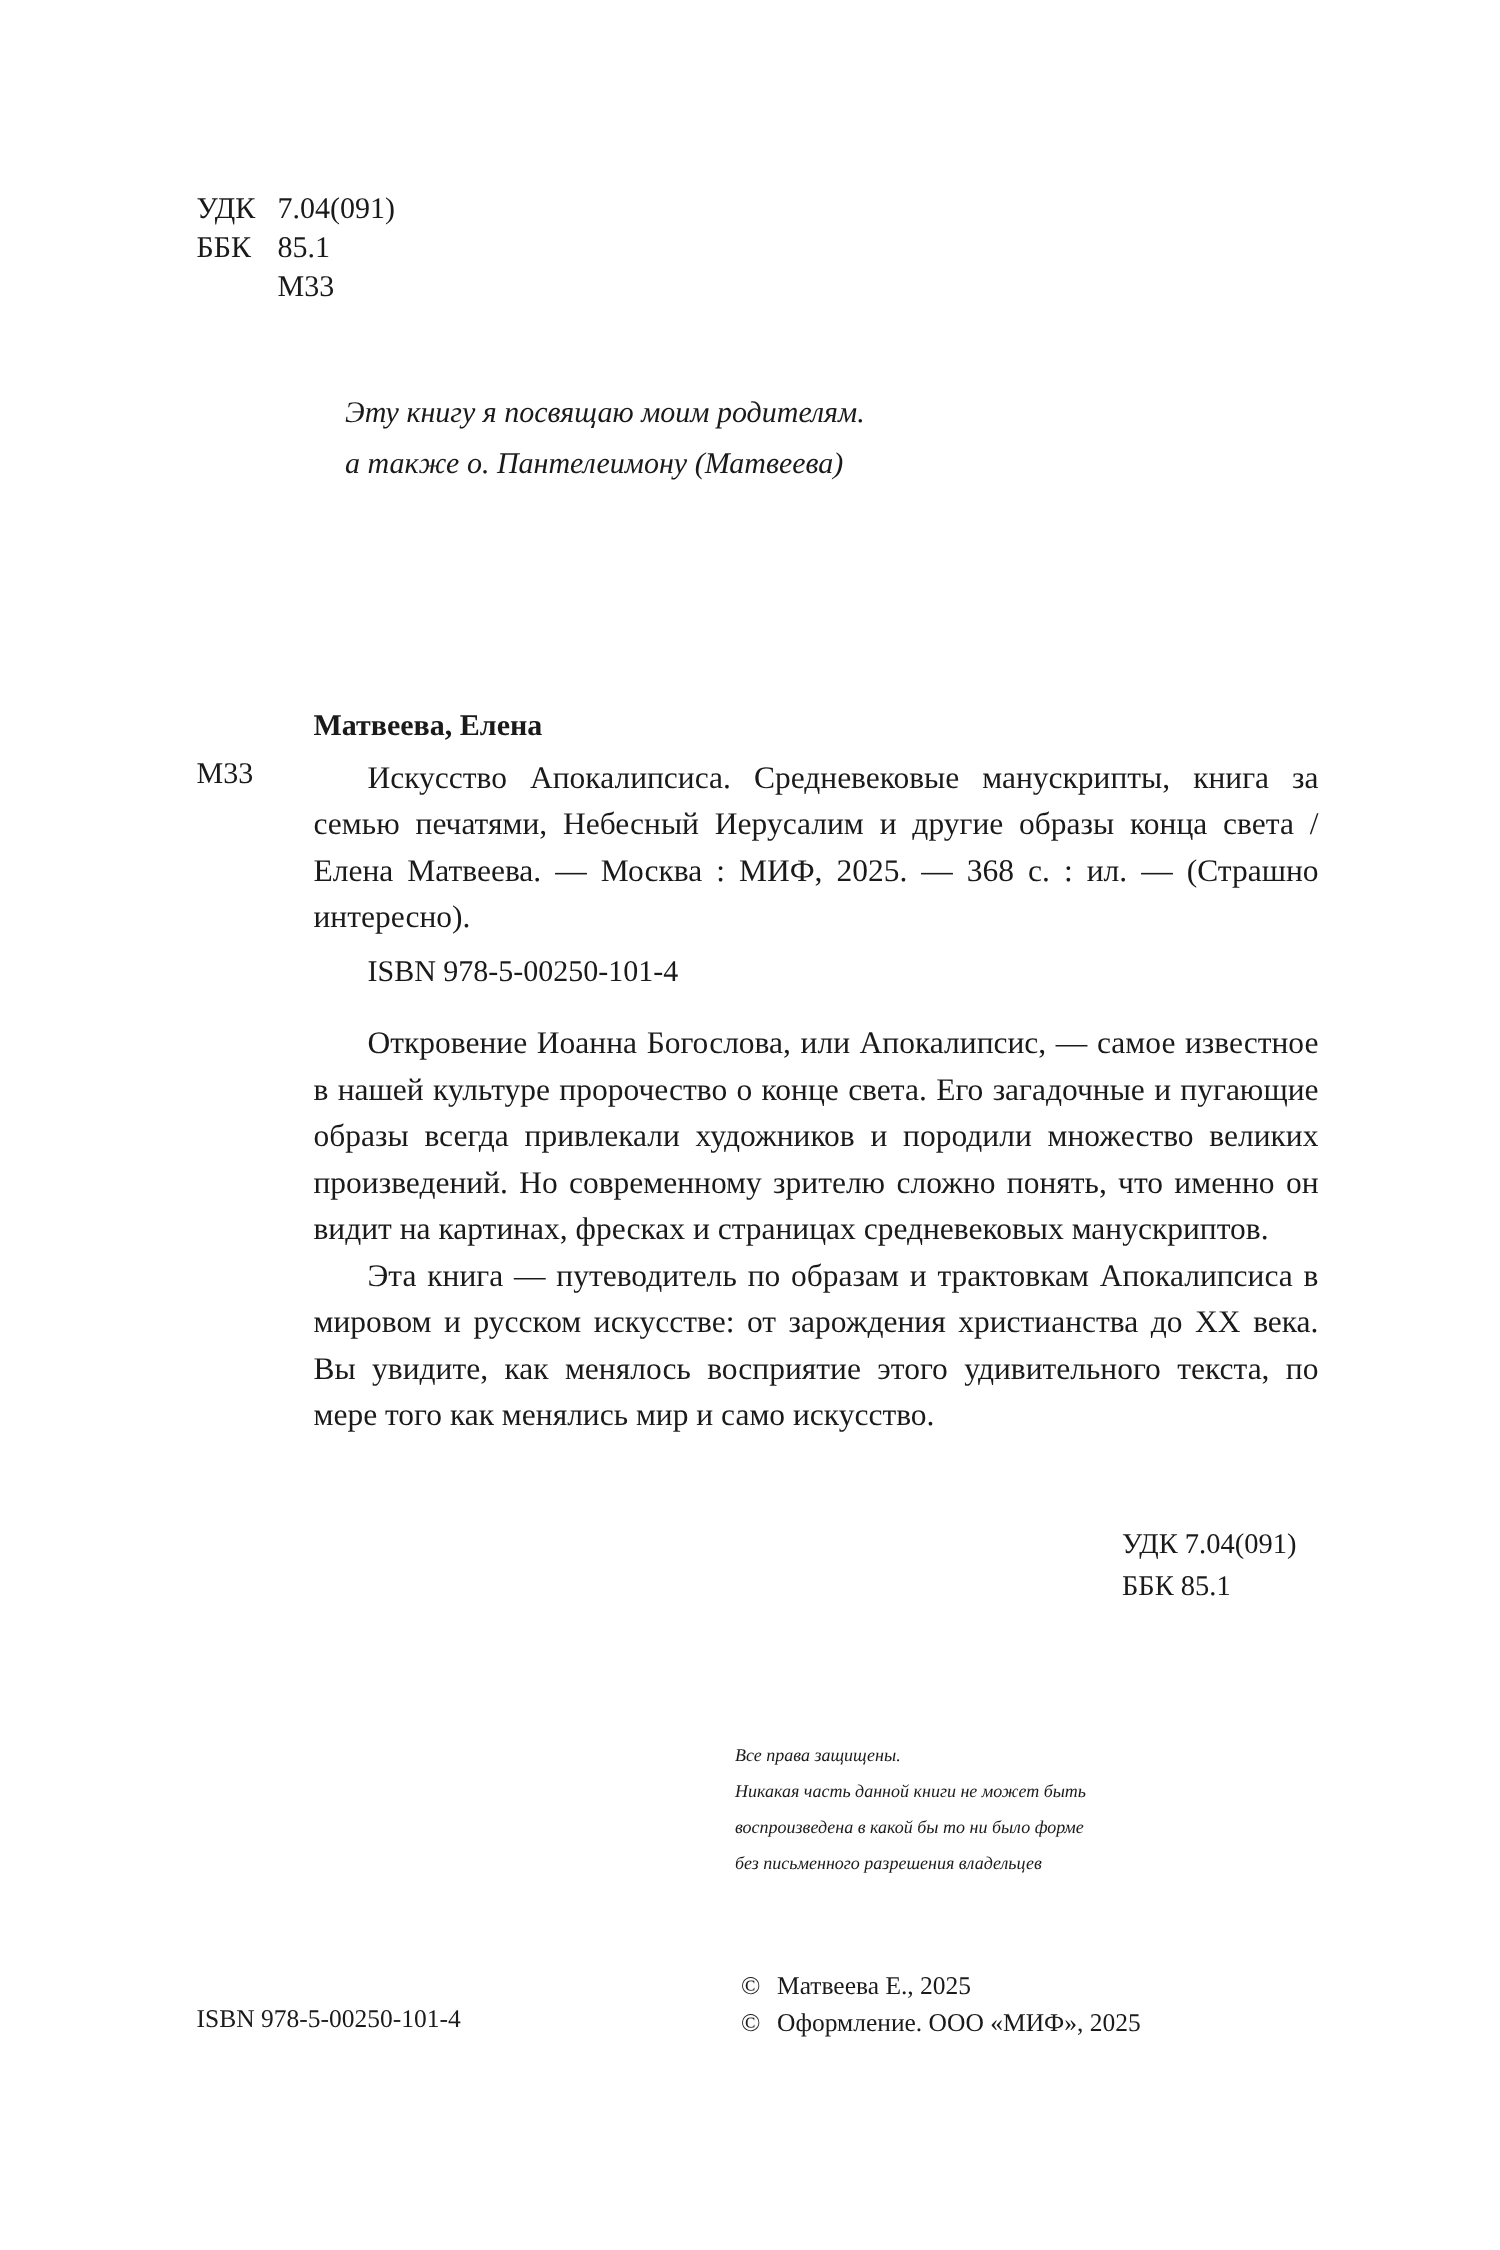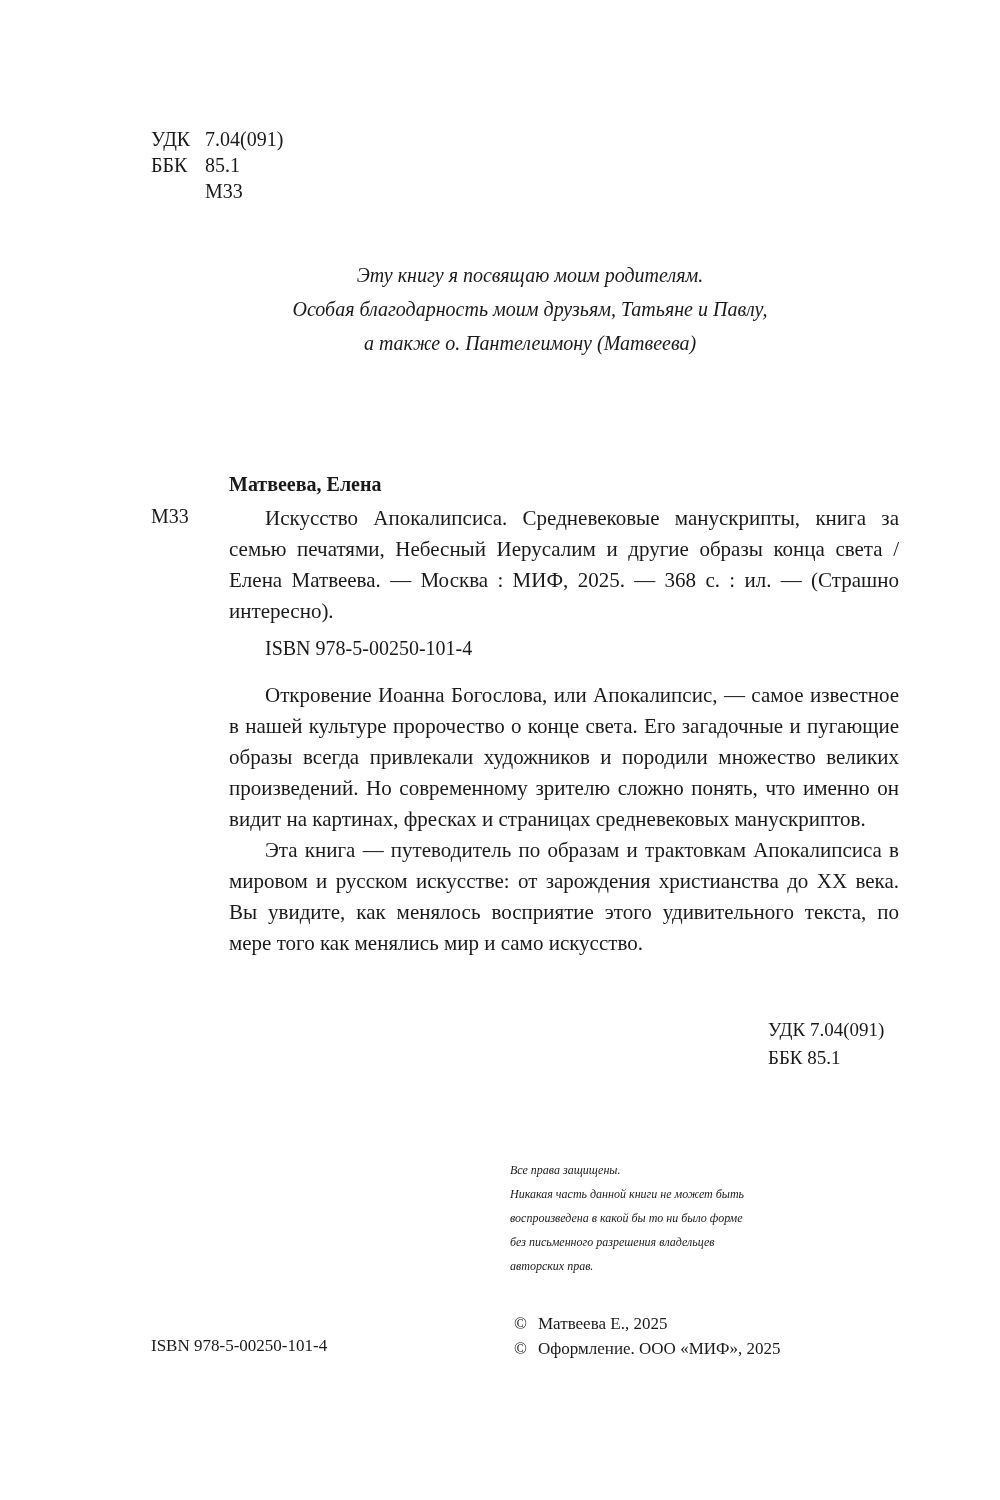--- a/index.html
+++ b/index.html
@@ -1,27 +1,27 @@
 <!DOCTYPE html>
 <html><head>
   <meta charset="utf-8">
   <style>
     html, body { margin: 0; padding: 0; background: #ffffff; }
     body {
       width: 1000px; height: 1500px; position: relative; overflow: hidden;
       font-family: "Liberation Serif", "DejaVu Serif", serif;
       color: #1a1a1a;
     }
-    .abs { position: absolute; margin-left: 20px; }
+    .abs { position: absolute; }
     .cls { font-size: 20px; line-height: 26px; }
     .cls-row { display: flex; }
     .cls-row .k { width: 54px; }
     .dedication {
       left: 230px; width: 560px; top: 258px;
-      text-align: center; font-style: italic; font-size: 20px; line-height: 34px;
+      text-align: left; font-style: italic; font-size: 20px; line-height: 34px;
     }
     .author { left: 209px; top: 473px; font-weight: bold; font-size: 20px; }
     .code-left { left: 131px; top: 505px; font-size: 20px; }
     .biblio {
       left: 209px; width: 670px; top: 503px;
       font-size: 21px; line-height: 31px; text-align: justify;
     }
     .biblio p { margin: 0; }
     .indent { text-indent: 36px; }
     .isbn-main { left: 245px; top: 637px; font-size: 20px; }
@@ -52,21 +52,20 @@
     <span>85.1</span>
   </div>
   <div class="cls-row">
     <span class="k"></span>
     <span>М33</span>
   </div>
 </div>
 
 <div class="abs dedication">
   <div>Эту книгу я посвящаю моим родителям.</div>
-  <div>Особая благодарность моим друзьям, Татьяне и Павлу,</div>
   <div>а также о. Пантелеимону (Матвеева)</div>
 </div>
 
 <div class="abs author">Матвеева, Елена</div>
 <div class="abs code-left">М33</div>
 
 <div class="abs biblio">
   <p class="indent">Искусство Апокалипсиса. Средневековые манускрипты, книга за семью печатями, Небесный Иерусалим и другие образы конца света / Елена Матвеева. — Москва : МИФ, 2025. — 368 с. : ил. — (Страшно интересно).</p>
 </div>
 
@@ -80,21 +79,20 @@
 <div class="abs cls-right">
   <div>УДК 7.04(091)</div>
   <div>ББК 85.1</div>
 </div>
 
 <div class="abs rights">
   <div>Все права защищены.</div>
   <div>Никакая часть данной книги не может быть</div>
   <div>воспроизведена в какой бы то ни было форме</div>
   <div>без письменного разрешения владельцев</div>
-  <div>авторских прав.</div>
 </div>
 
 <div class="abs isbn-bottom">ISBN 978-5-00250-101-4</div>
 
 <div class="abs copyrights">
   <div class="copy-row">
     <span class="sym">©</span>
     <span>Матвеева Е., 2025</span>
   </div>
   <div class="copy-row">

